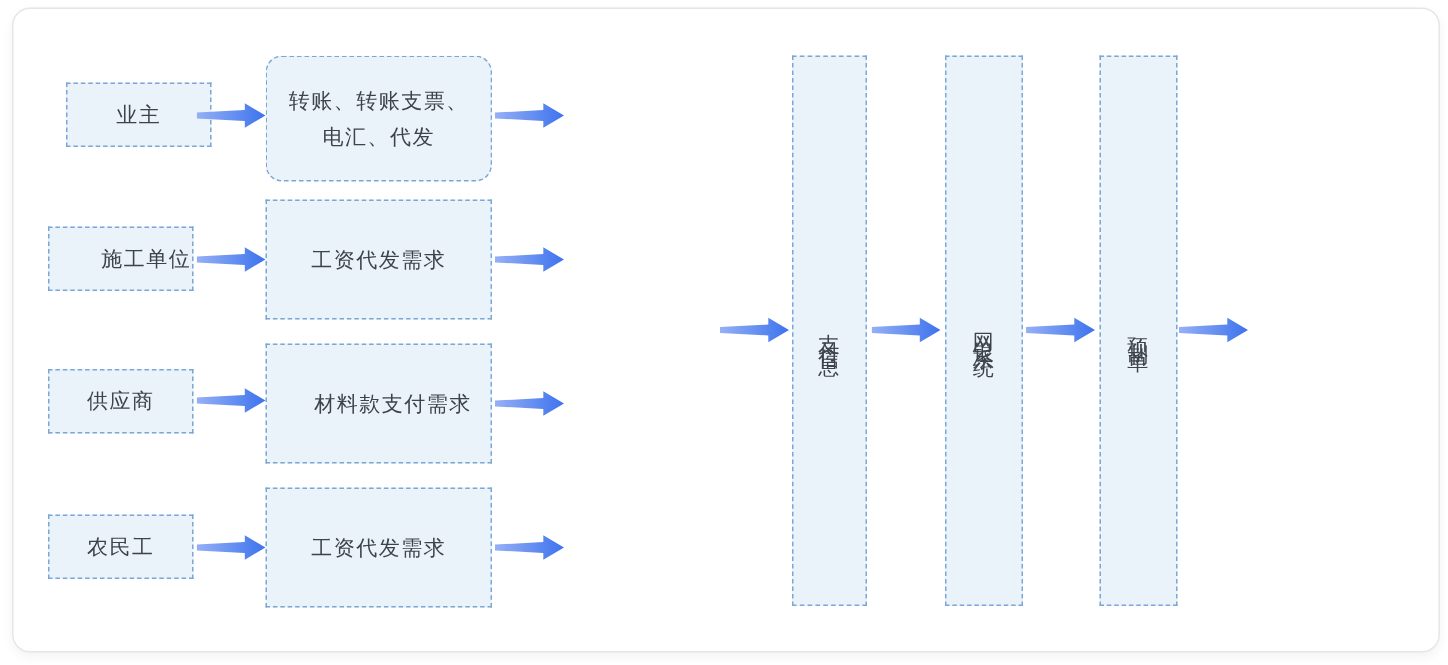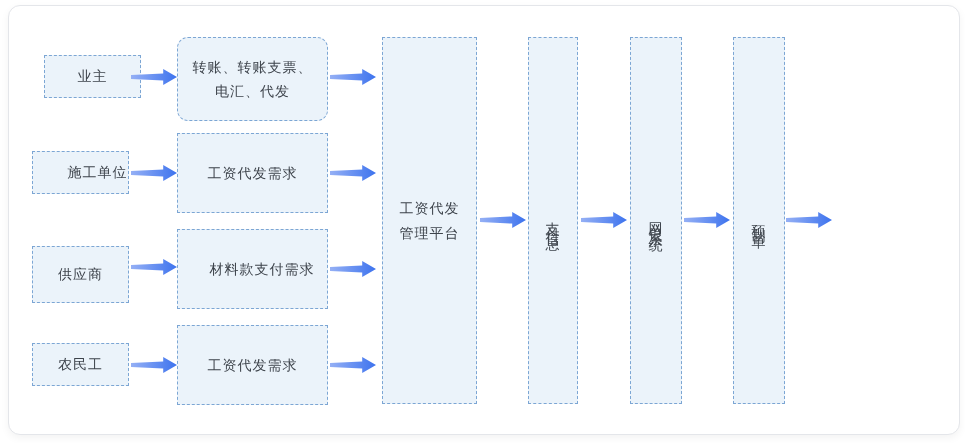--- a/index.html
+++ b/index.html
@@ -63,45 +63,41 @@
 
 <div class="stage">
   <div class="card"></div>
 
   <div class="node" style="left:44px; top:55px; width:97px; height:43px;">
     <span class="node-label">业主</span>
   </div>
   <div class="node" style="left:32px; top:151px; width:97px; height:43px;padding-left:34px;">
     <span class="node-label">施工单位</span>
   </div>
-  <div class="node" style="left:32px; top:246px; width:97px; height:57px;">
+  <div class="node" style="left:32px; top:246px; width:97px; height:43px;">
     <span class="node-label">供应商</span>
   </div>
   <div class="node" style="left:32px; top:343px; width:97px; height:43px;align-items:center;">
     <span class="node-label">农民工</span>
   </div>
 
   <div class="node" style="left:177px; top:37px; width:151px; height:84px;border-radius:11px;">
     <span class="node-label">转账、转账支票、
 电汇、代发</span>
   </div>
   <div class="node" style="left:177px; top:133px; width:151px; height:80px;">
     <span class="node-label">工资代发需求</span>
   </div>
   <div class="node" style="left:177px; top:229px; width:151px; height:80px;padding-left:19px;">
     <span class="node-label">材料款支付需求</span>
   </div>
   <div class="node" style="left:177px; top:325px; width:151px; height:80px;justify-content:center;">
     <span class="node-label">工资代发需求</span>
   </div>
 
-  <div class="node" style="left:382px; top:37px; width:95px; height:367px;">
-    <span class="node-label">工资代发
-管理平台</span>
-  </div>
   <div class="node vert" style="left:528px; top:37px; width:50px; height:367px;">
     <span class="node-label">支付信息</span>
   </div>
   <div class="node vert" style="left:630px; top:37px; width:52px; height:367px;">
     <span class="node-label">网银系统</span>
   </div>
   <div class="node vert" style="left:733px; top:37px; width:52px; height:367px;">
     <span class="node-label">预制单</span>
   </div>
 

